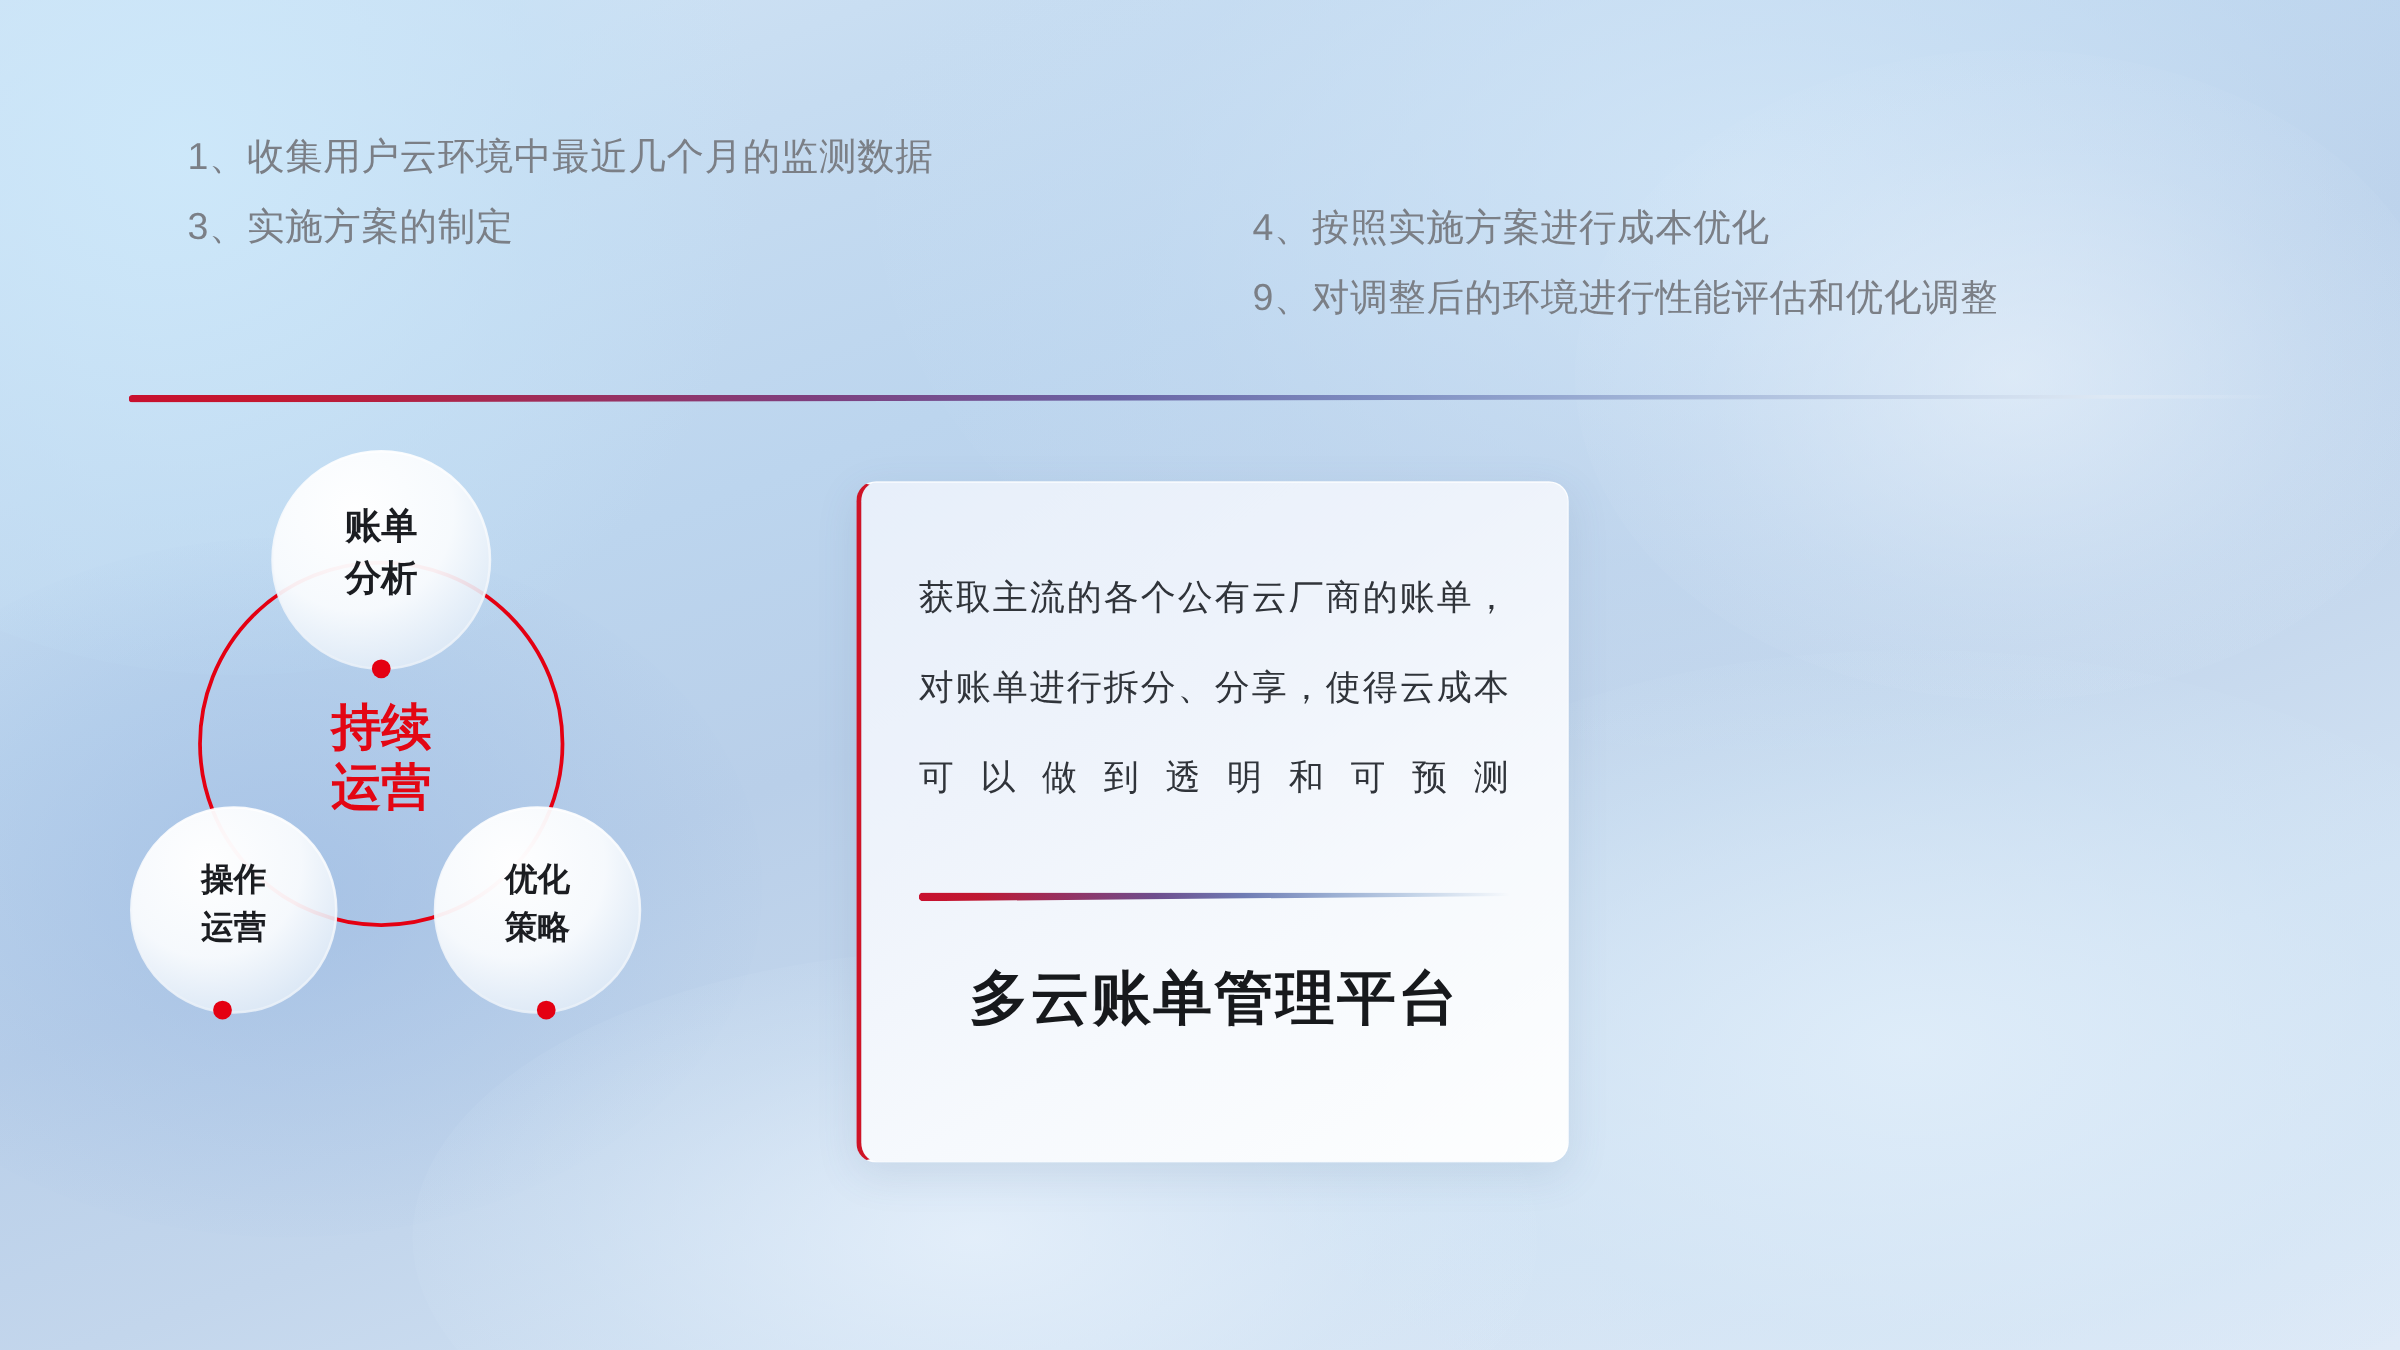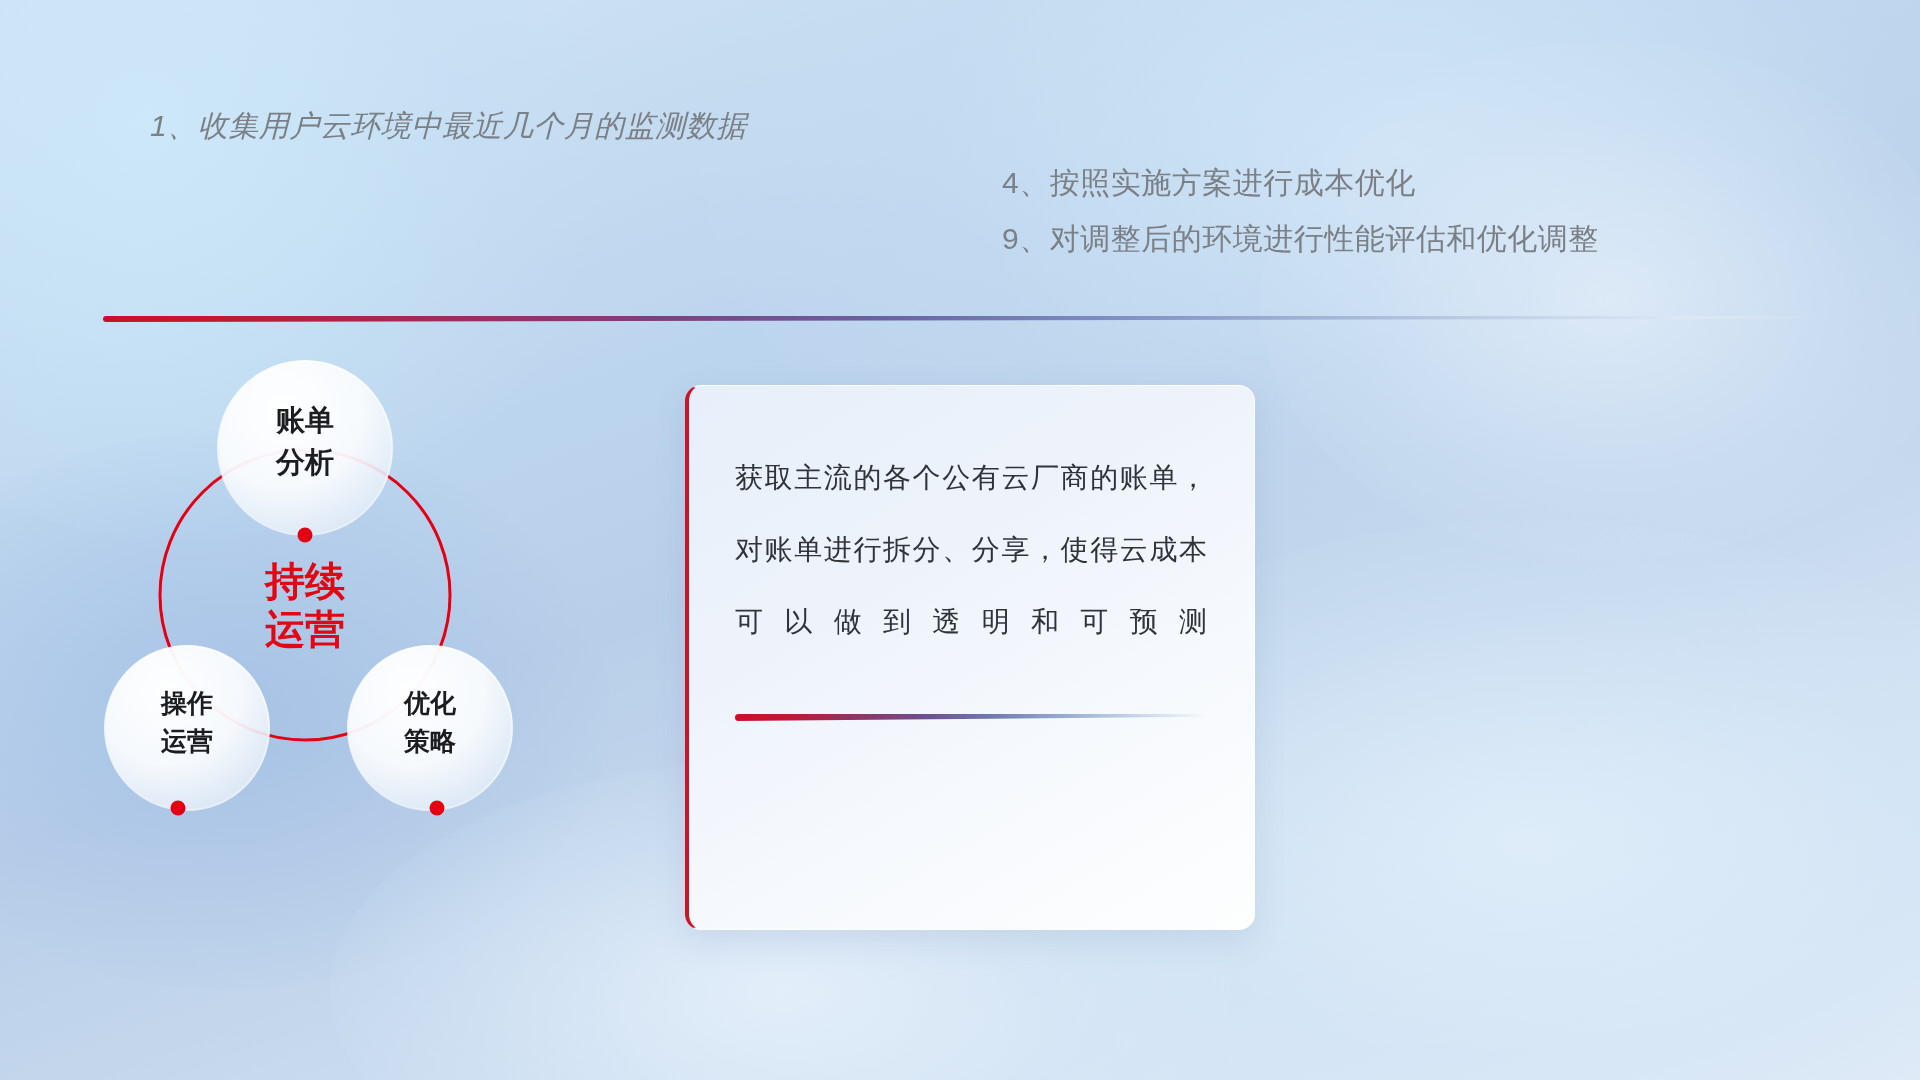--- a/index.html
+++ b/index.html
@@ -43,21 +43,21 @@
 
   
   .list {
     position: absolute;
     color: #7b7f86;
     font-size: 30px;
     line-height: 56px;
     letter-spacing: 0.5px;
     white-space: nowrap;
   }
-  #list-left  { left: 150px; top: 98px; font-style: italic; }
+  #list-left  { left: 150px; top: 98px; }
   #list-right { left: 1002px; top: 155px; }
   .list-item { display: block; }
 
   
   #main-rule {
     position: absolute;
     left: 103px; top: 316px;
     width: 1718px; height: 6px;
     background: linear-gradient(90deg,
       #c8102e 0%, #c4172f 6%, #a32a54 18%, #7e3f7e 32%,
@@ -124,20 +124,21 @@
 
   <div class="blob blob-a"></div>
   <div class="blob blob-b"></div>
   <div class="blob blob-c"></div>
   <div class="blob blob-d"></div>
   <div class="blob blob-e"></div>
   <div class="blob blob-f"></div>
 
   <div class="list" id="list-left">
     <span class="list-item">1、收集用户云环境中最近几个月的监测数据</span>
+    <span class="list-item">3、实施方案的制定</span>
   </div>
 
   <div class="list" id="list-right">
     <span class="list-item">4、按照实施方案进行成本优化</span>
     <span class="list-item">9、对调整后的环境进行性能评估和优化调整</span>
   </div>
 
   <div id="main-rule"></div>
 
   <div id="venn">
@@ -176,16 +177,17 @@
       <text x="340" y="420" text-anchor="middle" font-family="Liberation Sans, DejaVu Sans, sans-serif" font-size="26" font-weight="bold" fill="#1b1d21">策略</text>
 
       <text x="215" y="265" text-anchor="middle" font-family="Liberation Sans, DejaVu Sans, sans-serif" font-size="40" font-weight="bold" fill="#e30613">持续</text>
       <text x="215" y="313" text-anchor="middle" font-family="Liberation Sans, DejaVu Sans, sans-serif" font-size="40" font-weight="bold" fill="#e30613">运营</text>
     </svg>
   </div>
 
   <div class="card" id="card-1">
     <div class="card-body">获取主流的各个公有云厂商的账单，对账单进行拆分、分享，使得云成本可以做到透明和可预测</div>
     <div class="card-divider"></div>
+    <div class="card-title">多云账单管理平台</div>
   </div>
 
 
 </div>
 
 </body></html>

